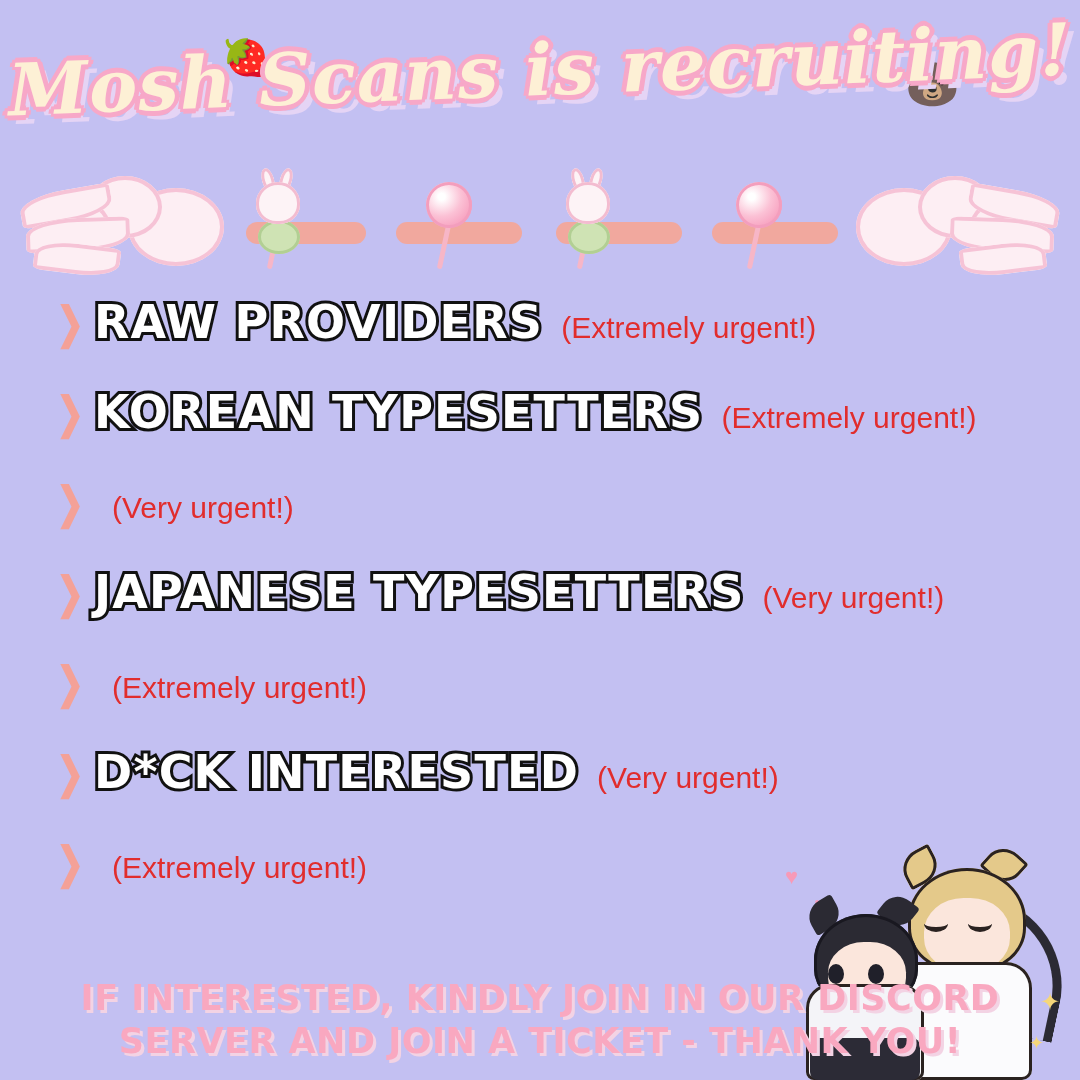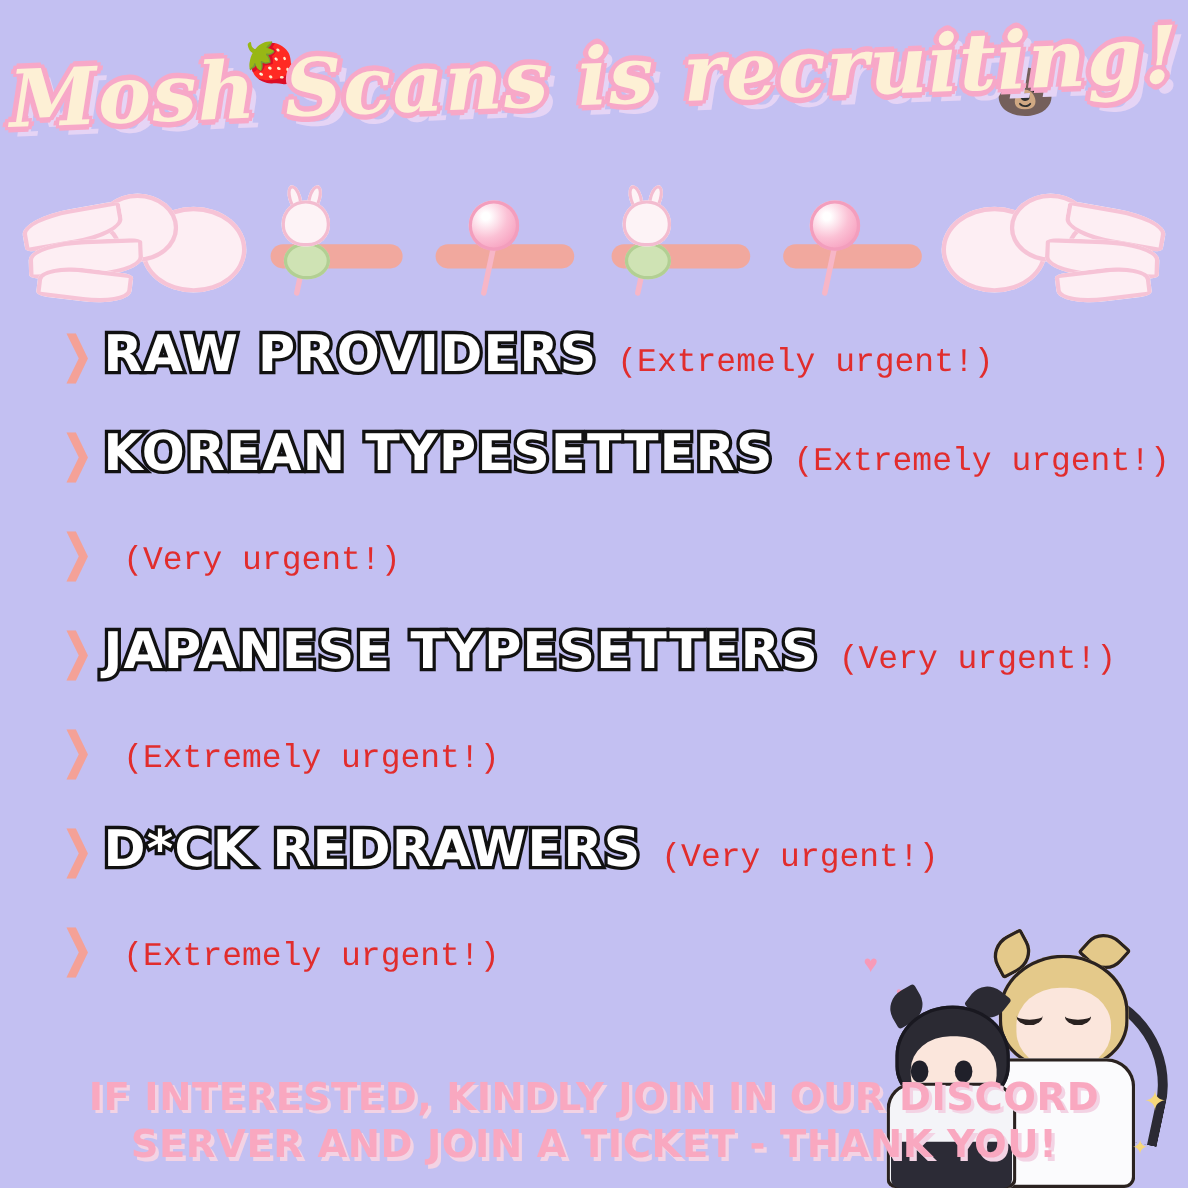--- a/index.html
+++ b/index.html
@@ -189,21 +189,21 @@
     font-family: "DejaVu Sans", sans-serif;
     font-weight: bold;
     font-size: 46px;
     letter-spacing: 1.2px;
     color: #ffffff;
     -webkit-text-stroke: 6px #111111;
     paint-order: stroke fill;
     white-space: nowrap;
   }
   .urgency {
-    font-family: Liberation Mono, monospace;
+    font-family: Liberation Sans, sans-serif;
     font-size: 30px;
     color: #e12d2d;
     margin-left: 18px;
     white-space: nowrap;
   }
 
   
   .footer {
     position: absolute;
     left: 0;
@@ -392,21 +392,21 @@
     <span class="urgency">(Very urgent!)</span>
   </div>
 
   <div class="role-row">
     <span class="arrow">❯</span>
     <span class="urgency">(Extremely urgent!)</span>
   </div>
 
   <div class="role-row">
     <span class="arrow">❯</span>
-    <span class="role-name">D*CK REDRAWERS</span>
+    <span class="role-name">D*CK INTERESTED</span>
     <span class="urgency">(Very urgent!)</span>
   </div>
 
   <div class="role-row">
     <span class="arrow">❯</span>
     <span class="urgency">(Extremely urgent!)</span>
   </div>
 
 </div>
 

